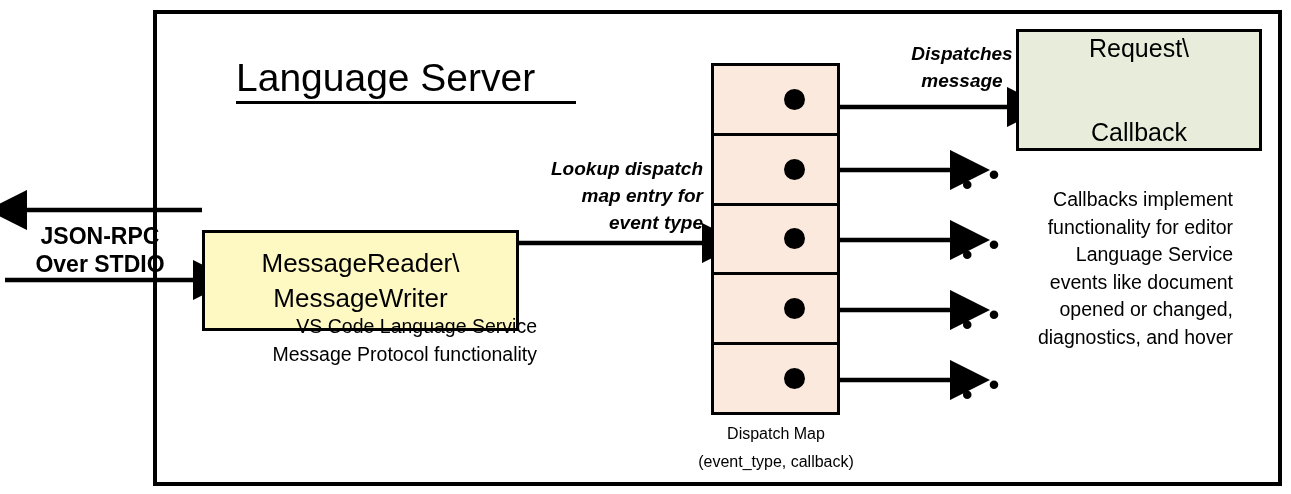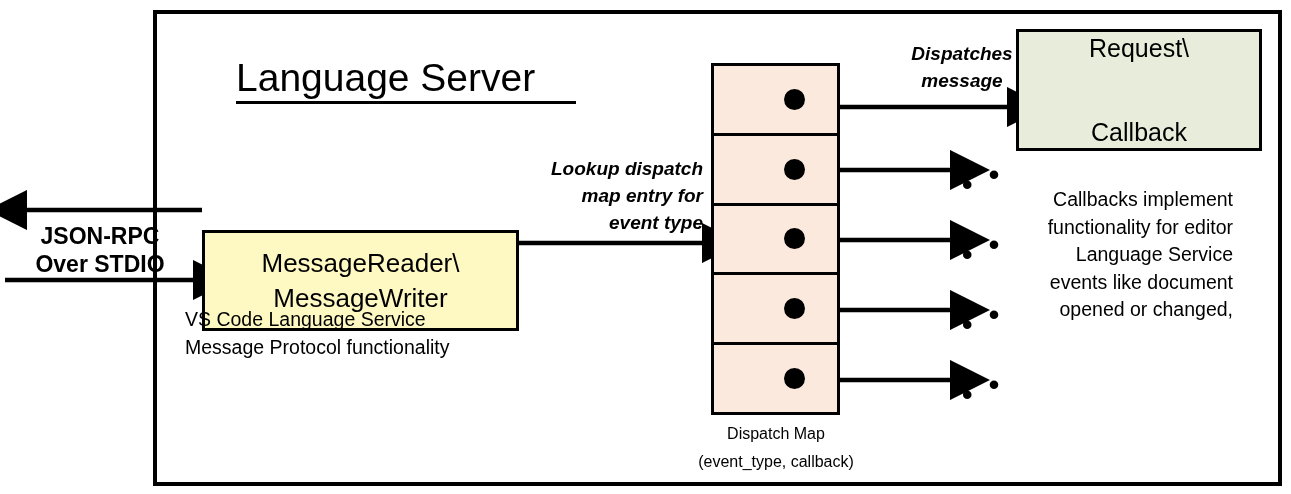--- a/index.html
+++ b/index.html
@@ -52,23 +52,23 @@
     justify-content: center;
     margin-top: 36px;
   }
   #message-rw-box .line {
     font-size: 26px;
     line-height: 35px;
     white-space: nowrap;
   }
 
   #message-rw-caption {
-    left: 185px; top: 305px;
+    left: 185px; top: 312px;
     width: 352px;
-    text-align: left;
+    text-align: right;
     font-size: 19.5px;
     line-height: 28px;
   }
 
   
   #jsonrpc-label {
     left: 20px; top: 222px;
     width: 160px;
     text-align: center;
     font-size: 23px;
@@ -279,15 +279,16 @@
     <div class="line">Request\</div>
     <div class="line">Callback</div>
   </div>
 
   <div id="callback-desc" class="abs">
     <div>Callbacks implement</div>
     <div>functionality for editor</div>
     <div>Language Service</div>
     <div>events like document</div>
     <div>opened or changed,</div>
+    <div>diagnostics, and hover</div>
   </div>
 
 </div>
 
 </body></html>

